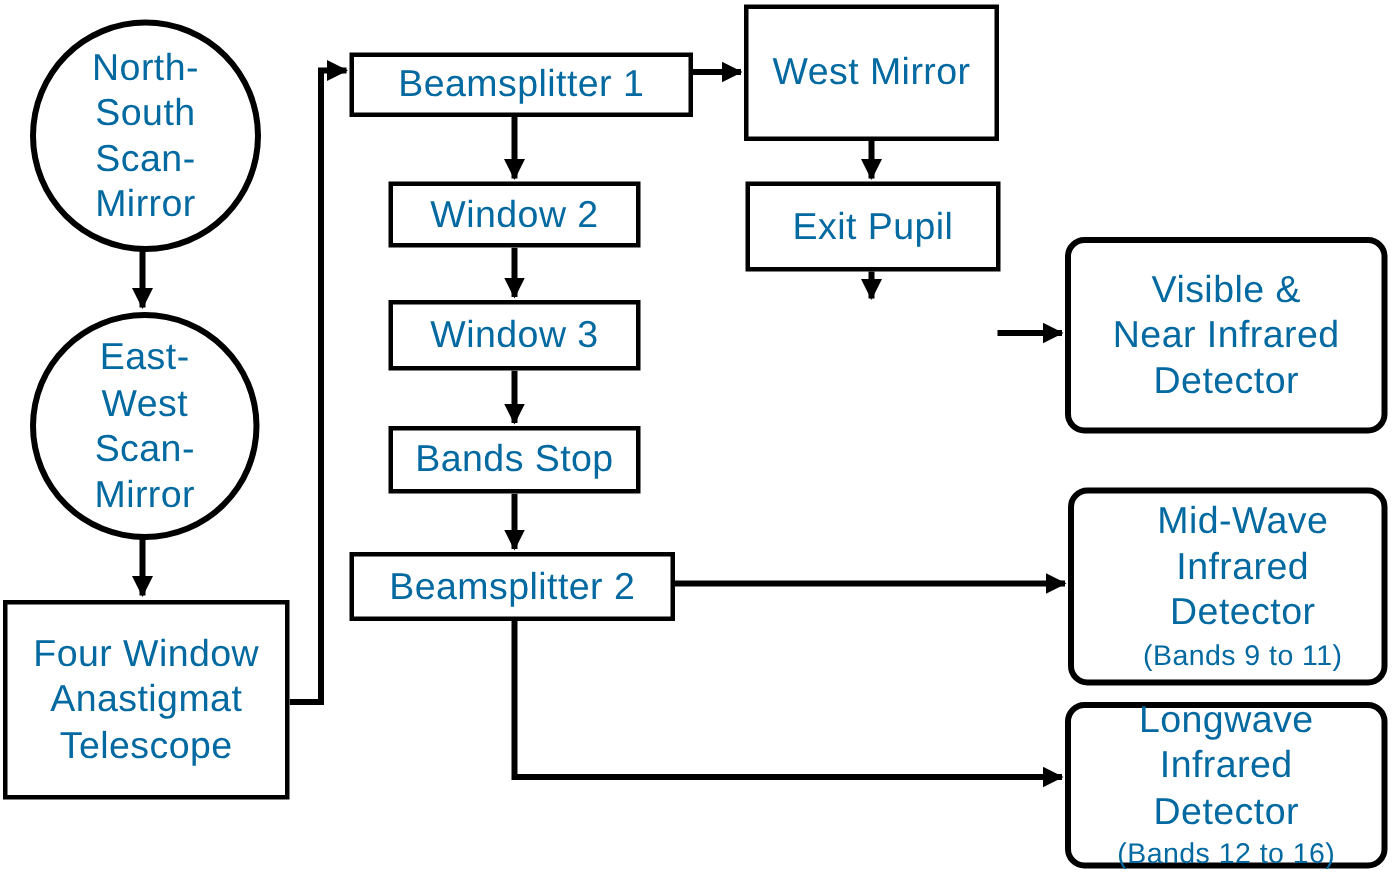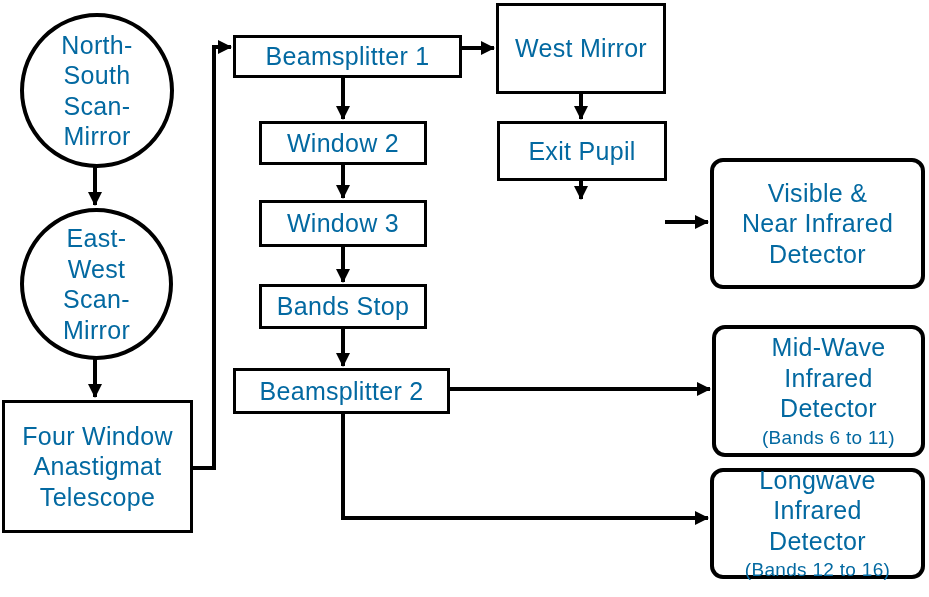--- a/index.html
+++ b/index.html
@@ -138,21 +138,21 @@
   <div class="node detector" style="left:710px; top:158px; width:215px; height:131px;">
     <span class="label">Visible &amp;
 Near Infrared
 Detector</span>
   </div>
 
   <div class="node detector" style="left:712px; top:325px; width:213px; height:132px;padding-left:20px;">
     <span class="label">Mid-Wave
 Infrared
 Detector</span>
-    <span class="bands">(Bands 6 to 11)</span>
+    <span class="bands">(Bands 9 to 11)</span>
   </div>
 
   <div class="node detector" style="left:710px; top:468px; width:215px; height:111px;">
     <span class="label">Longwave
 Infrared
 Detector</span>
     <span class="bands">(Bands 12 to 16)</span>
   </div>
 
 </div>

